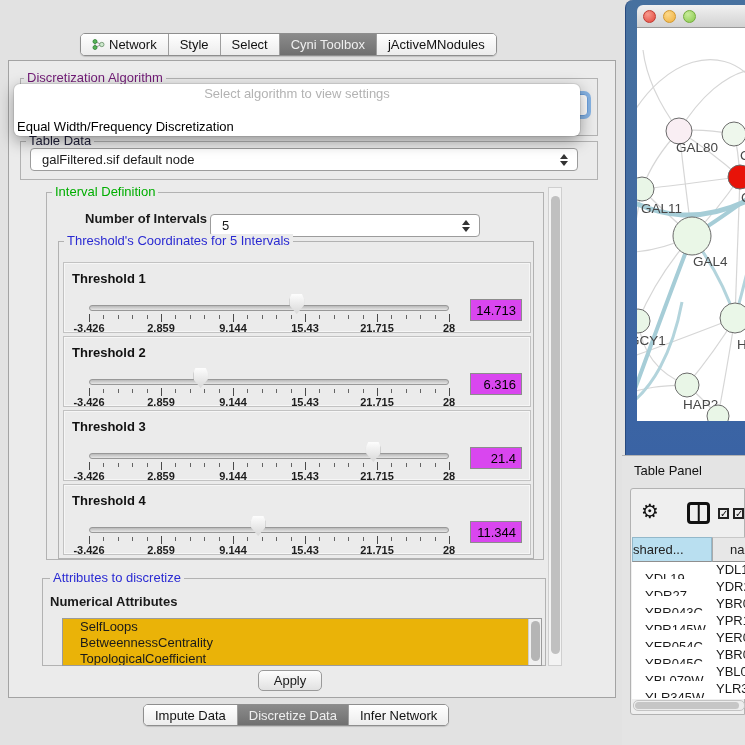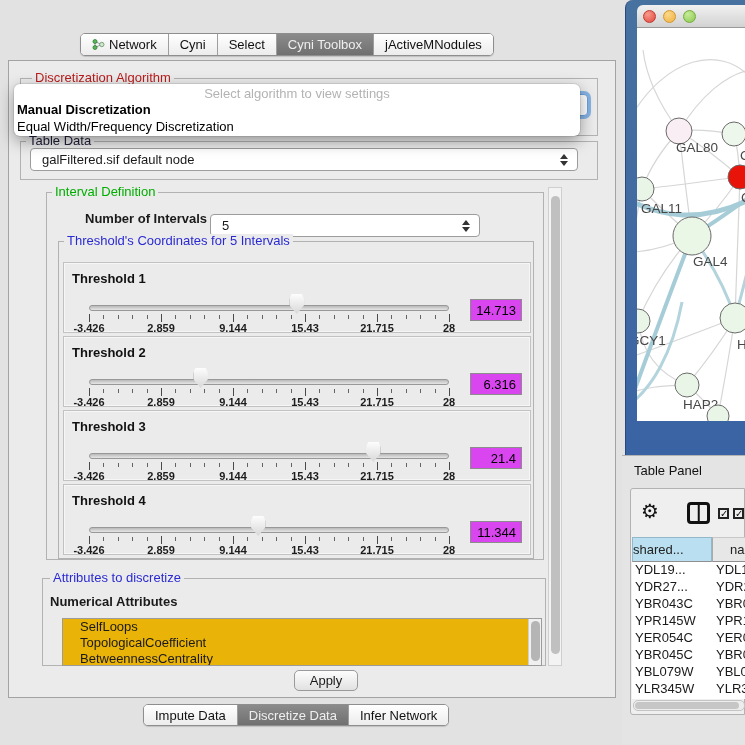--- a/index.html
+++ b/index.html
@@ -67,21 +67,21 @@
     border:1px solid #8c8c8c; font-size:13px; font-family:"Liberation Sans",sans-serif;
     text-align:right; padding-right:5px; }
 
   .listbox { position:absolute; left:62px; top:618px; width:480px; height:48px; background:#eab308;
     border:1px solid #9b9b9b; overflow:hidden; }
   .list-item { font-size:13px; line-height:16px; padding-left:17px; white-space:nowrap; }
   .list-scroll { position:absolute; right:0; top:0; width:13px; height:100%; background:#f0f0f0; border-left:1px solid #d0d0d0; }
   .list-scroll .vthumb { left:2px; top:2px; width:9px; height:40px; background:#b5b5b5; }
 
   .button { position:absolute; background:linear-gradient(#fdfdfd,#e1e1e1); border:1px solid #9a9a9a;
-    border-radius:5px; font-size:13px; text-align:center;margin-left:36px; }
+    border-radius:5px; font-size:13px; text-align:center; }
 
   
   .net-frame { left:625px; top:0; width:120px; height:455px; background:linear-gradient(#47719f,#3a63a4);
     border-left:1px solid #27497e; border-radius:8px 0 0 0; }
   .net-titlebar { position:absolute; left:11px; top:5px; width:109px; height:23px;
     background:linear-gradient(#f1f1f1,#d2d2d2); border-radius:6px 0 0 0; border-bottom:1px solid #9a9a9a; }
   .light { position:absolute; top:5px; width:13px; height:13px; border-radius:50%; }
   .net-canvas { position:absolute; left:11px; top:28px; width:109px; height:393px; background:#fff; overflow:hidden; }
 
   
@@ -94,21 +94,21 @@
   .col-icon i { position:absolute; left:50%; top:0; width:2.5px; height:100%; background:#111; transform:translateX(-50%); }
   .cb { position:absolute; top:19px; width:11px; height:11px; border:2px solid #222; font-size:10px;
     line-height:8px; text-align:center; color:#111; font-family:"DejaVu Sans",sans-serif; }
   .tp-header { position:absolute; left:1px; top:48px; height:25px; display:flex; font-size:13px; }
   .hcell1 { width:80px; background:#b9dff0; border:1px solid #93b8ca; border-bottom:1px solid #8f8f8f;
     line-height:23px; color:#222; }
   .hcell2 { width:40px; background:#e7e7e7; border-top:1px solid #c8c8c8; border-bottom:1px solid #8f8f8f;
     border-left:1px solid #aaa; line-height:23px; padding-left:17px; color:#222; }
   .tp-body { position:absolute; left:1px; top:73px; width:113px; height:137px; background:#fff; overflow:hidden; }
   .trow { display:flex; height:17px; font-size:13px; }
-  .trow .c1 { width:80px; padding-left:3px; white-space:nowrap; overflow:hidden; }
+  .trow .c1 { width:80px; padding-left:13px; white-space:nowrap; overflow:hidden;margin-top:9px; }
   .trow .c2 { width:33px; padding-left:4px; white-space:nowrap; }
   .hscroll { position:absolute; left:2px; top:211px; width:112px; height:11px; background:#ededed; border:1px solid #c4c4c4; border-radius:5px; }
   .hscroll .thumb { position:absolute; left:1px; top:1px; width:104px; height:7px; background:#c6c6c6; border-radius:4px; }
 
   svg text { font-family:"Liberation Sans",sans-serif; }
 </style>
 </head>
 <body>
 
 <div id="screen">
@@ -120,47 +120,46 @@
         <line x1="3" y1="3.5" x2="9.5" y2="6.5" stroke="#999" stroke-width="1"></line>
         <line x1="3" y1="9.5" x2="9.5" y2="6.5" stroke="#999" stroke-width="1"></line>
         <line x1="3" y1="3.5" x2="3" y2="9.5" stroke="#999" stroke-width="1"></line>
         <circle cx="3" cy="3.5" r="2" fill="#58b558" stroke="#2f7d33" stroke-width="0.8"></circle>
         <circle cx="3" cy="9.5" r="2" fill="#58b558" stroke="#2f7d33" stroke-width="0.8"></circle>
         <circle cx="9.8" cy="6.5" r="2.2" fill="#cde9cd" stroke="#6a8f6a" stroke-width="0.8"></circle>
       </svg>
       <span>Network</span>
     </div>
     <div class="seg">
-        <span>Cyni</span>
+        <span>Style</span>
       </div>
     <div class="seg">
         <span>Select</span>
       </div>
     <div class="seg sel">
         <span>Cyni Toolbox</span>
       </div>
     <div class="seg">
         <span>jActiveMNodules</span>
       </div>
   </div>
 
   <div class="abs content-panel"></div>
 
   <div class="abs group" style="left:20px; top:78px; width:578px; height:58px;"></div>
-  <div class="abs glabel" style="left:32px; top:71px; color:#b91c1c;">Discretization Algorithm</div>
+  <div class="abs glabel" style="left:24px; top:71px; color:#701a75;">Discretization Algorithm</div>
   <div class="abs combo" style="left:30px; top:94px; width:558px; height:22px; border-color:#6ca0dc; box-shadow:0 0 0 3px rgba(100,160,225,.75);">
     <div class="stepper">
         <span class="up"></span>
         <span class="dn"></span>
       </div>
   </div>
 
   <div class="popup">
     <div class="hint">Select algorithm to view settings</div>
-    <div class="item" style="top:17px; font-weight:bold;">Manual Discretization</div>
     <div class="item" style="top:34px;">Equal Width/Frequency Discretization</div>
   </div>
 
   <div class="abs group" style="left:20px; top:141px; width:578px; height:39px;"></div>
   <div class="abs glabel" style="left:26px; top:134px; color:#20203a;">Table Data</div>
   <div class="abs combo" style="left:30px; top:148px; width:548px; height:23px;">
     <span>galFiltered.sif default node</span>
     <div class="stepper">
         <span class="up"></span>
         <span class="dn"></span>
@@ -362,22 +361,22 @@
       </div>
     <input class="valbox" value="11.344" style="">
   </div>
 
   <div class="abs group" style="left:42px; top:578px; width:504px; height:88px;"></div>
   <div class="abs glabel" style="left:50px; top:571px; color:#2a2ad2;">Attributes to discretize</div>
   <div class="abs" style="left:50px; top:594px; font-size:13px; font-weight:bold;">Numerical Attributes</div>
   <div class="abs listbox">
     <div>
         <div class="list-item">SelfLoops</div>
+        <div class="list-item">BetweennessCentrality</div>
         <div class="list-item">TopologicalCoefficient</div>
-        <div class="list-item">BetweennessCentrality</div>
       </div>
     <div class="list-scroll">
       <div class="vthumb"></div>
     </div>
   </div>
 
   <div class="abs button" style="left:258px; top:670px; width:64px; height:21px; line-height:20px;">Apply</div>
 
   <div class="abs seg-bar" style="left:143px; top:704px; height:22px;">
     <div class="seg">

